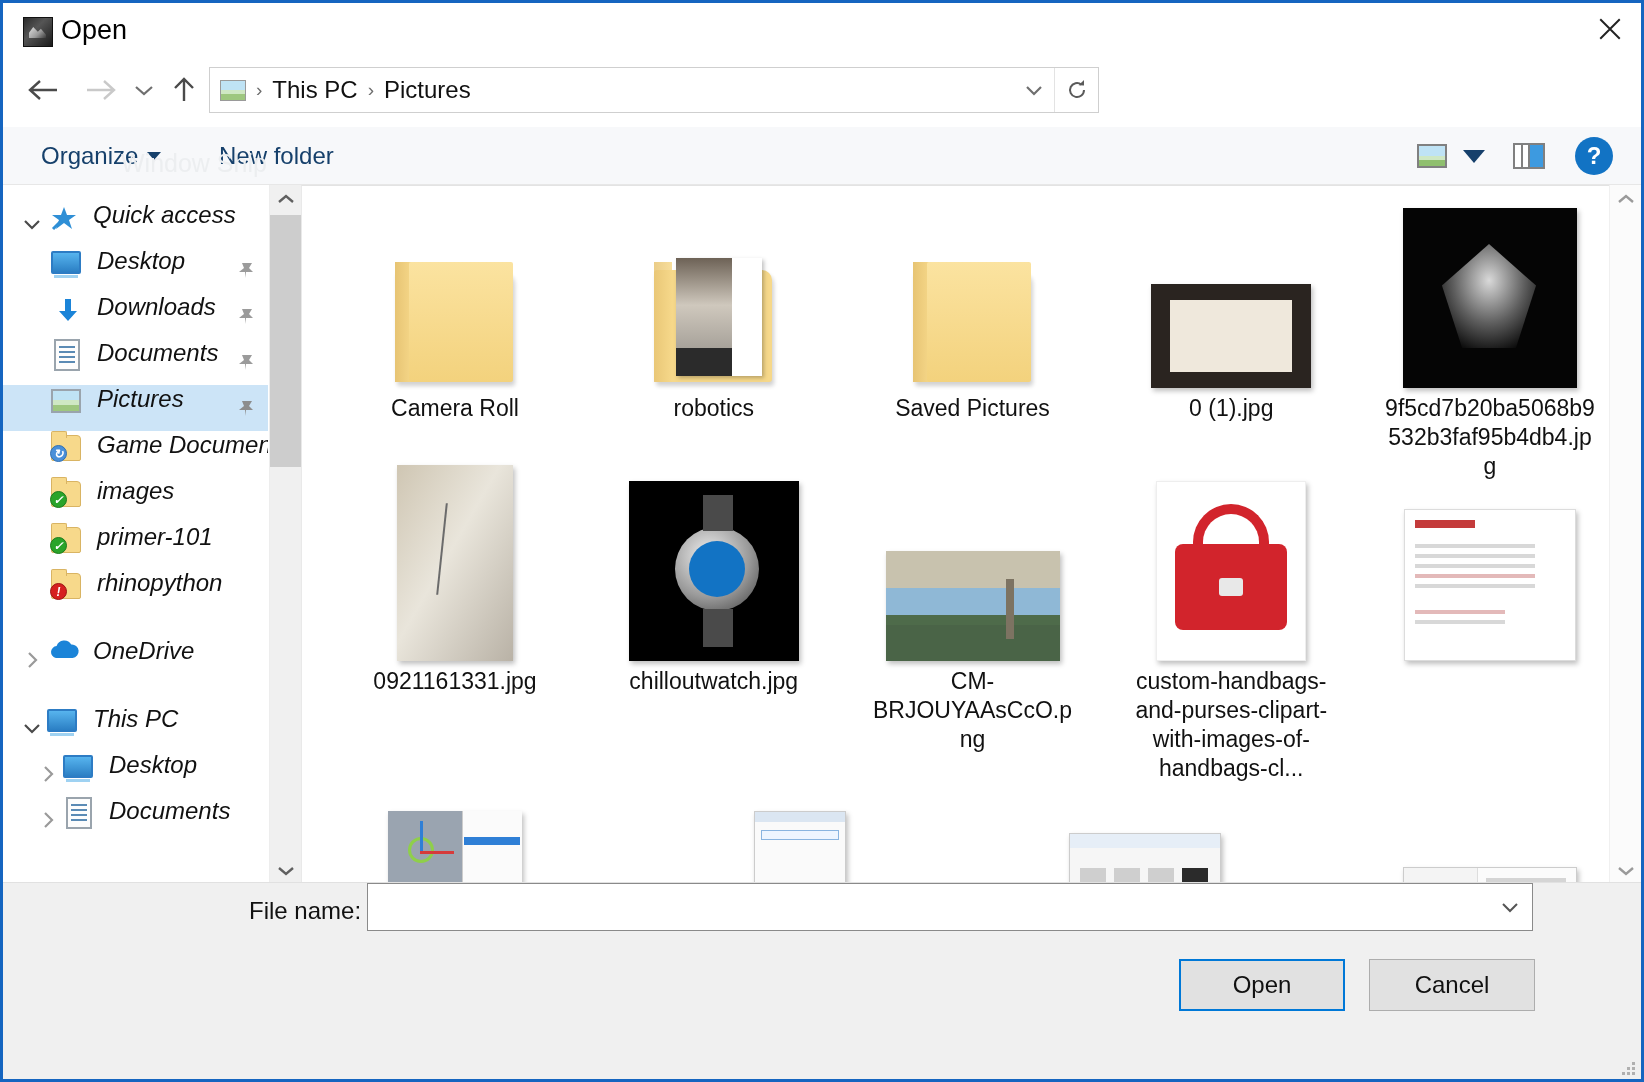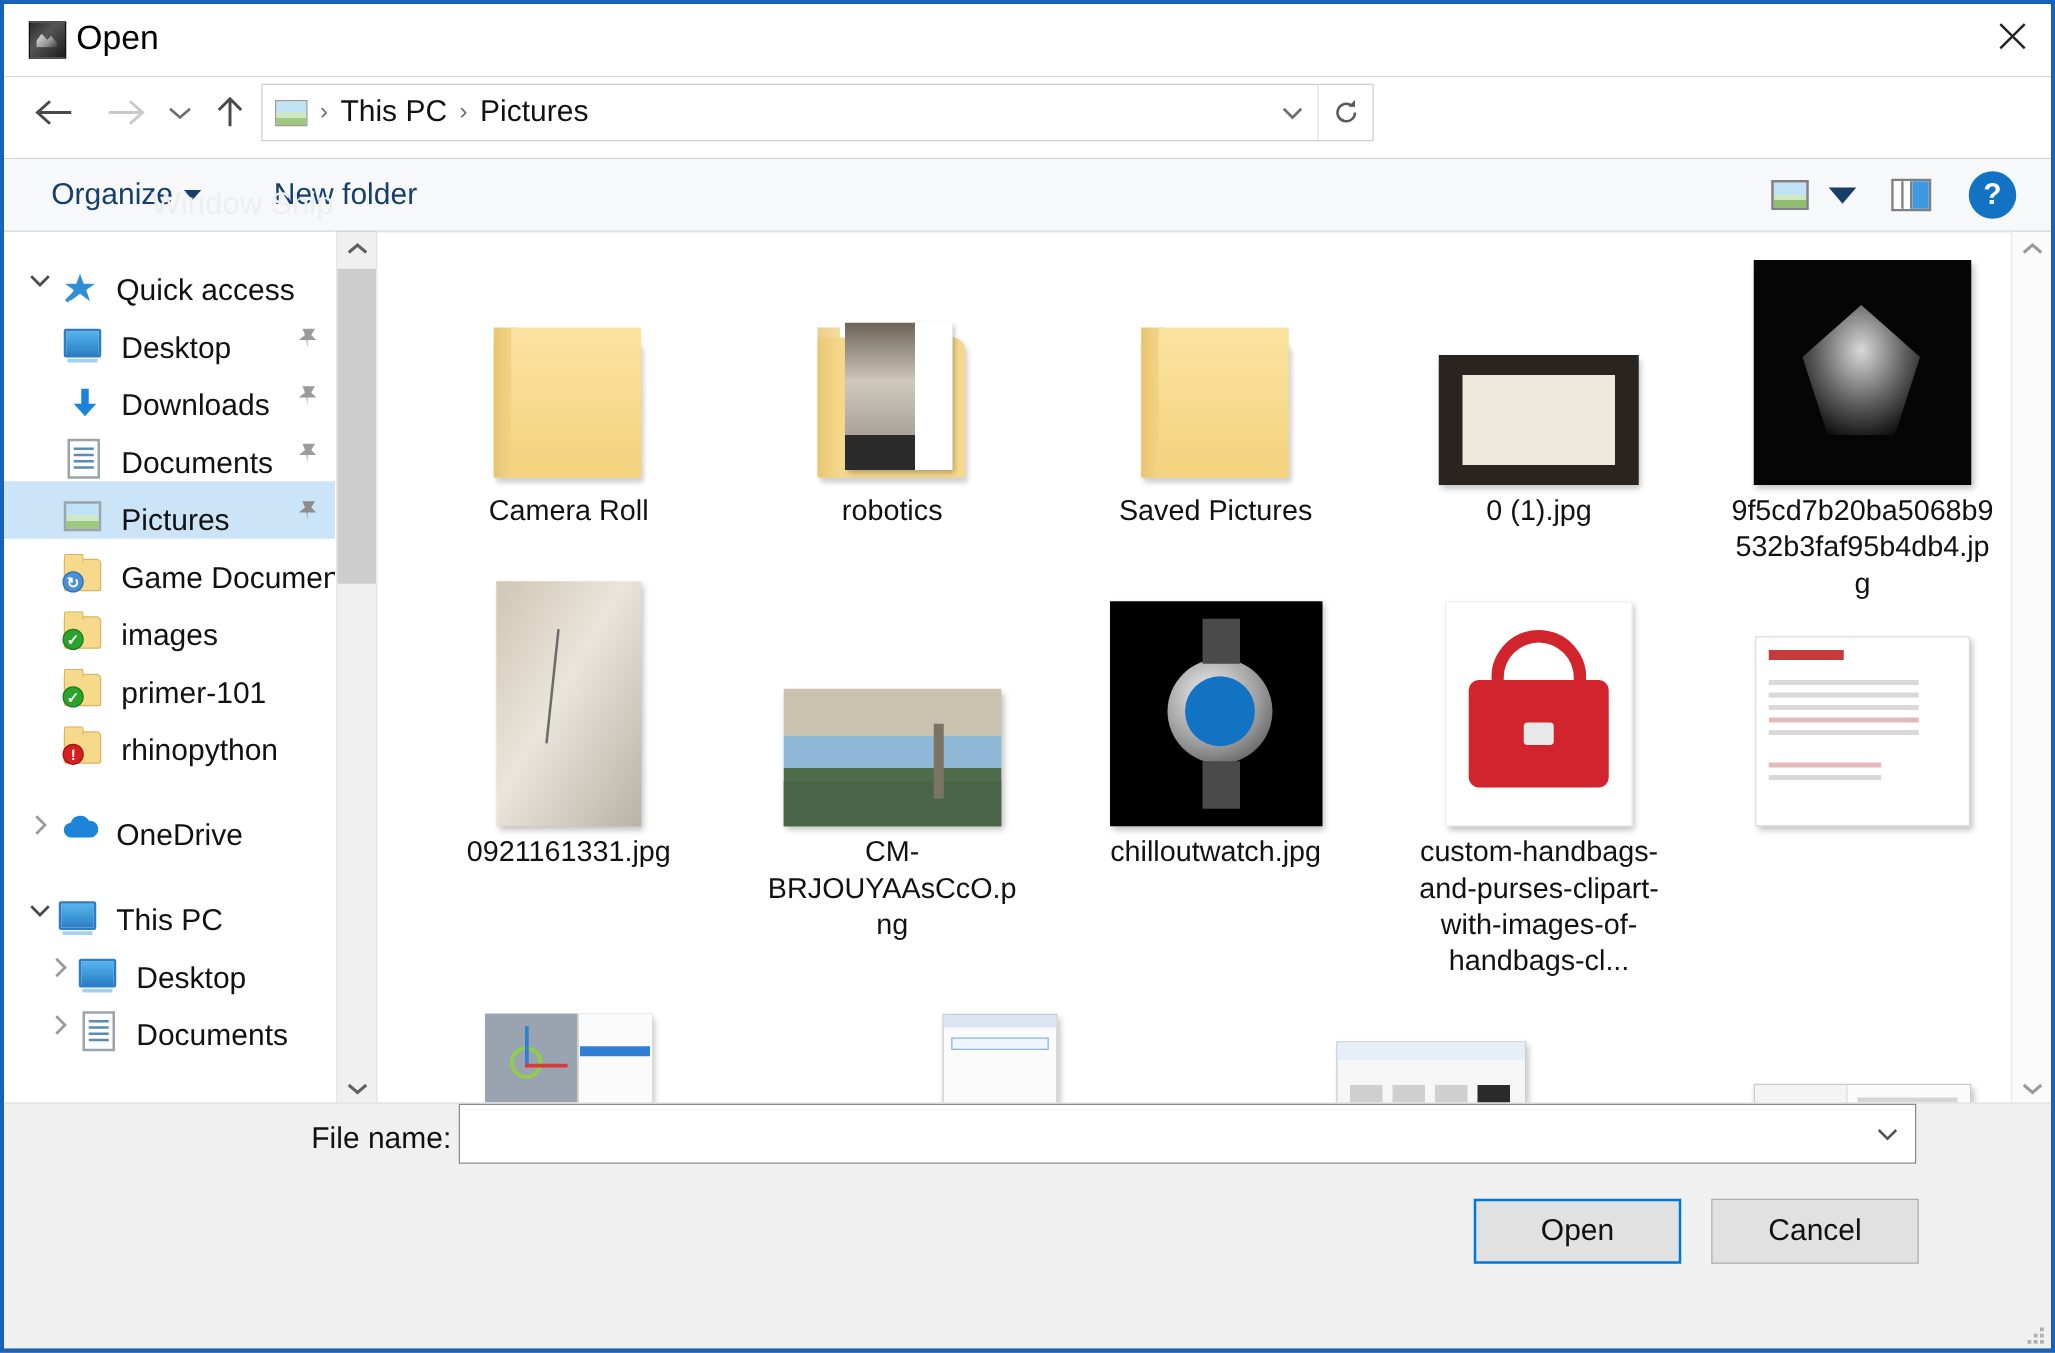--- a/index.html
+++ b/index.html
@@ -5,21 +5,21 @@
   * { box-sizing: border-box; }
   html, body { margin:0; padding:0; }
   body {
     width:1644px; height:1082px;
     font-family:"Liberation Sans", sans-serif;
     background:#ffffff;
     overflow:hidden;
   }
   .window {
     position:absolute; left:0; top:0; width:1644px; height:1082px;
-    border:3px solid #1565c0; background:#0f172a; overflow:hidden;
+    border:3px solid #1565c0; background:#8b5cf6; overflow:hidden;
   }
 
   
   .titlebar { height:58px; position:relative; background:#ffffff; }
   .title-icon {
     position:absolute; left:20px; top:14px; width:30px; height:30px;
     background:linear-gradient(135deg,#2b2b2b 0%,#555 40%,#1a1a1a 100%);
     border:1px solid #111;
   }
   .title-icon:after{
@@ -136,22 +136,23 @@
   }
   .sb-arrow-up { top:0; }
   .sb-arrow-dn { bottom:0; }
   .sb-thumb {
     position:absolute; left:0; top:30px; width:32px; height:252px;
     background:#cdcdcd; cursor:pointer;
   }
 
   .tree { padding-top:16px; }
   .tr-row {
-    height:46px; display:flex; align-items:flex-end; position:relative; cursor:pointer;
+    height:46px; display:flex; align-items:flex-start; position:relative; cursor:pointer;
     padding-left:14px;
+    font-style:italic;
   }
   .tr-row.sel { background:#cce4f7; }
   .tw {
     width:30px; height:46px; display:flex; align-items:center; justify-content:center;
     flex:none; cursor:pointer;
   }
   .tr-ico { width:34px; height:34px; flex:none; margin-right:12px; position:relative; }
   .tr-label { font-size:24px; color:#111; white-space:nowrap; }
   .pin {
     position:absolute; right:12px; top:13px; width:20px; height:20px;
@@ -622,38 +623,38 @@
           <div class="thumbwrap">
             <div class="t-web thumb" style="background:linear-gradient(120deg,#cfc6b3,#e9e5db 45%,#b9b2a6);">
               <div class="scrib"></div>
             </div>
           </div>
           <div class="cap">0921161331.jpg</div>
         </div>
 
         <div class="cell">
           <div class="thumbwrap">
-            <div class="t-city thumb">
-              <div style="position:absolute;left:0;bottom:0;width:100%;height:36px;background:#4a6447;"></div>
-              <div style="position:absolute;left:120px;top:28px;width:8px;height:60px;background:#7d7362;"></div>
-            </div>
-          </div>
-          <div class="cap">CM-BRJOUYAAsCcO.png</div>
-        </div>
-
-        <div class="cell">
-          <div class="thumbwrap">
             <div class="t-watch thumb">
               <div style="position:absolute;left:46px;top:46px;width:84px;height:84px;border-radius:50%;background:radial-gradient(circle at 40% 35%,#f2f2f2,#9a9a9a 55%,#3c3c3c);"></div>
               <div style="position:absolute;left:60px;top:60px;width:56px;height:56px;border-radius:50%;background:#1273c4;"></div>
               <div style="position:absolute;left:74px;top:14px;width:30px;height:36px;background:#4a4a4a;"></div>
               <div style="position:absolute;left:74px;top:128px;width:30px;height:38px;background:#4a4a4a;"></div>
             </div>
           </div>
           <div class="cap">chilloutwatch.jpg</div>
+        </div>
+
+        <div class="cell">
+          <div class="thumbwrap">
+            <div class="t-city thumb">
+              <div style="position:absolute;left:0;bottom:0;width:100%;height:36px;background:#4a6447;"></div>
+              <div style="position:absolute;left:120px;top:28px;width:8px;height:60px;background:#7d7362;"></div>
+            </div>
+          </div>
+          <div class="cap">CM-BRJOUYAAsCcO.png</div>
         </div>
 
         <div class="cell">
           <div class="thumbwrap">
             <div class="t-bag thumb">
               <div class="t-baghandle"></div>
               <div class="t-bagbody"></div>
               <div style="position:absolute;left:62px;top:96px;width:24px;height:18px;background:#e8e8e8;border-radius:3px;"></div>
             </div>
           </div>

